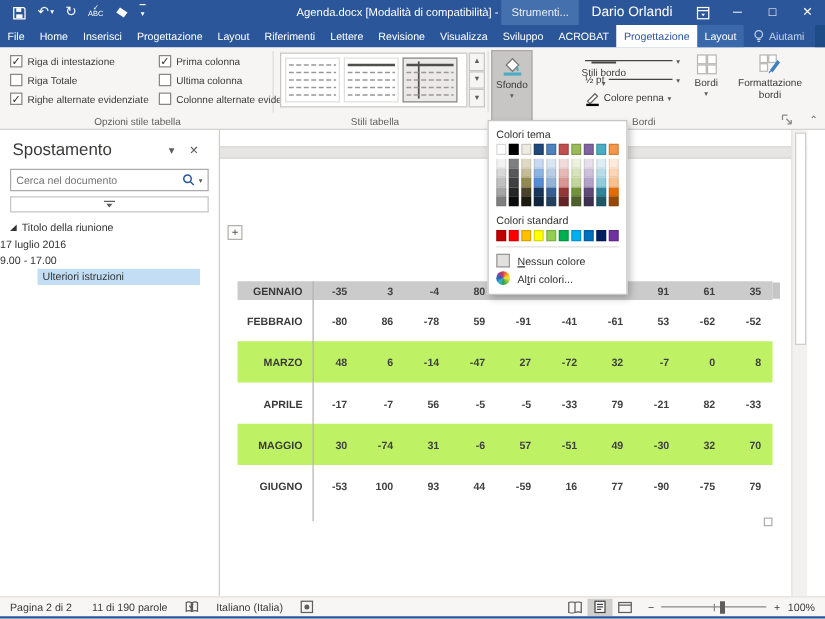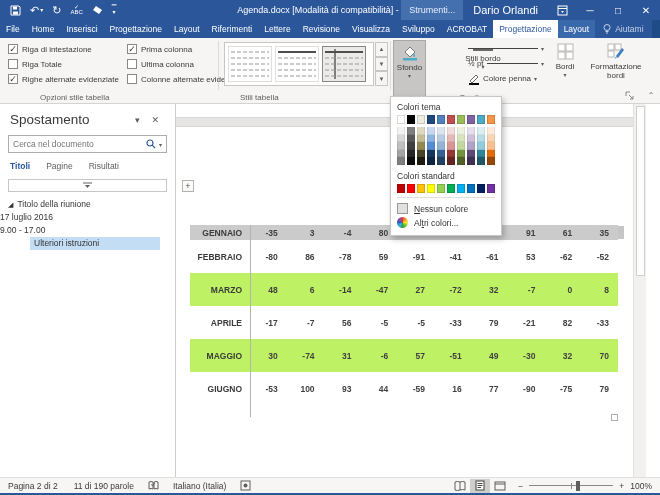--- a/index.html
+++ b/index.html
@@ -21,21 +21,21 @@
   .tabs-main { display:flex; flex:1; }
   .rtab { padding:0 6px; font-size:8.5px; color:#fff; display:flex; align-items:center; white-space:nowrap; }
   .rtab.ctx { background:#3a69ab; }
   .rtab.active { background:#fff; color:#2b579a; }
   .tab-help { display:flex; align-items:center; gap:4px; font-size:8.5px; color:#c3d1e8; padding:0 8px; }
   .tab-share { display:flex; align-items:center; gap:4px; font-size:8.5px; color:#fff; background:#1e4c87; padding:0 10px; }
 
   
   .ribbon { position:absolute; left:0; top:38px; width:660px; height:66px; background:#f6f5f3; border-bottom:1px solid #d5d3d1; }
   .rdivider { position:absolute; top:3px; bottom:13px; width:1px; background:#ddDbd9; }
-  .group-label { position:absolute; bottom:1px; font-size:8px; color:#605e5c; text-align:left; white-space:nowrap; }
+  .group-label { position:absolute; bottom:1px; font-size:8px; color:#605e5c; text-align:center; white-space:nowrap; }
 
   .cb-cols { position:absolute; left:8px; top:6px; display:flex; gap:10px; }
   .cb-col { display:flex; flex-direction:column; gap:5px; }
   .cb-row { display:flex; align-items:center; gap:4px; }
   .cb-box { width:10px; height:10px; border:1px solid #8a8886; background:#fff; font-size:9px; line-height:8px; color:#333; text-align:center; }
   .cb-label { font-size:8px; color:#3b3a39; white-space:nowrap; }
 
   .gallery { position:absolute; left:224px; top:4px; width:150px; height:44px; background:#fff; border:1px solid #c8c6c4; display:flex; align-items:center; gap:3px; padding:2px 3px; }
   .gthumb { width:44px; height:36px; border:1px solid #e1dfdd; background:#fff; display:flex; align-items:center; justify-content:center; }
   .gthumb.selected { border:1px solid #8a8886; background:#eceae8; }
@@ -454,25 +454,20 @@
     <div class="nav-search">
       <input placeholder="Cerca nel documento" style="">
       <span class="mag">
         <svg width="10" height="10" viewBox="0 0 10 10">
             <circle cx="4" cy="4" r="3" fill="none" stroke="#2b579a" stroke-width="1.2"></circle>
             <line x1="6.2" y1="6.2" x2="9" y2="9" stroke="#2b579a" stroke-width="1.2"></line>
           </svg>
       </span>
       <span class="caret">▾</span>
     </div>
-    <div class="nav-tabs" id="nav-tabs">
-        <span class="nav-tab active">Titoli</span>
-        <span class="nav-tab">Pagine</span>
-        <span class="nav-tab">Risultati</span>
-      </div>
     <div class="jump-bar">
       <svg width="9" height="8" viewBox="0 0 9 8">
           <line x1="0" y1="1" x2="9" y2="1" stroke="#605e5c"></line>
           <path d="M4.5 3 L7 6 H2 Z" fill="#605e5c" transform="rotate(180 4.5 4.5)"></path>
         </svg>
     </div>
     <div class="nav-tree" id="nav-tree">
         <div class="nav-item">
           <span class="tri">◢</span>
           <span>Titolo della riunione</span>

